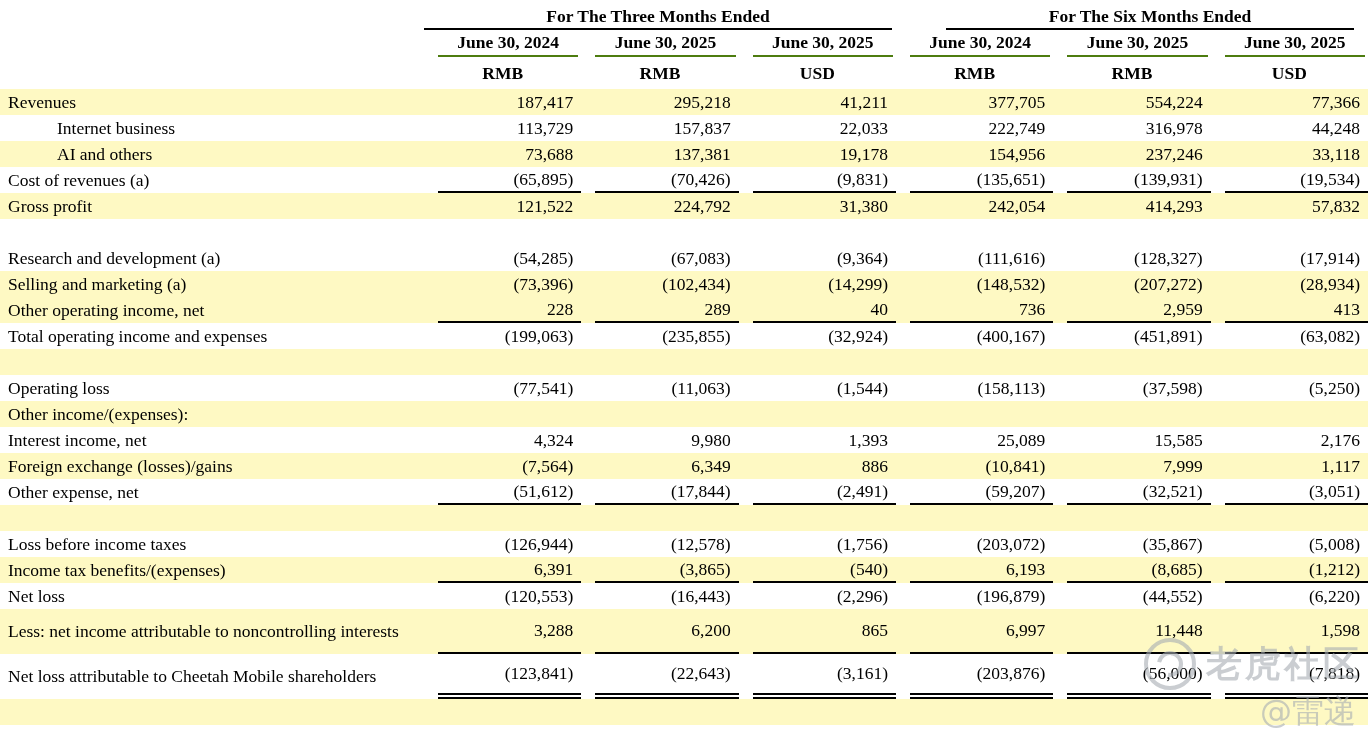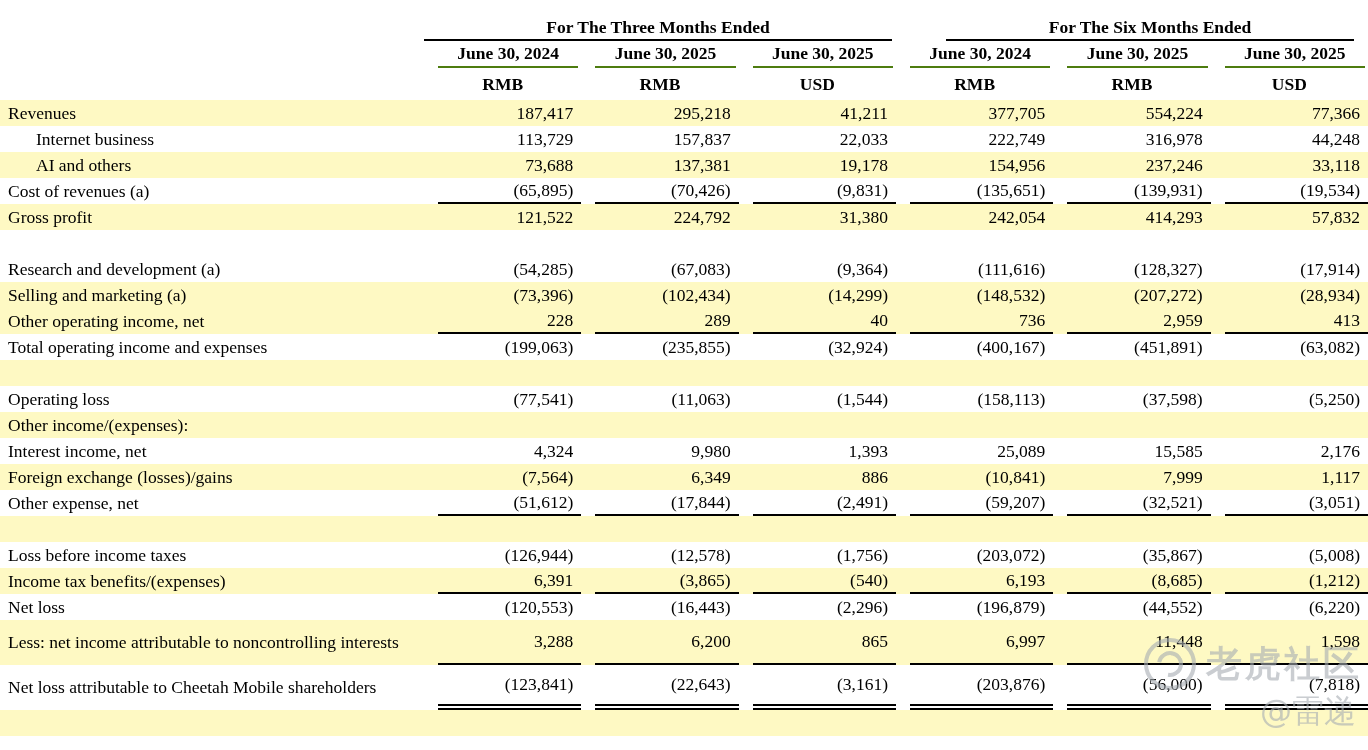--- a/index.html
+++ b/index.html
@@ -4,35 +4,35 @@
 <style>
   * { margin:0; padding:0; box-sizing:border-box; }
   html,body { width:1368px; height:750px; background:#ffffff; overflow:hidden; }
   body { font-family:"Liberation Serif", serif; font-size:17.5px; color:#000; }
   .page { position:relative; width:1368px; height:750px; }
 
   table { border-collapse:collapse; table-layout:fixed; width:1368px; }
   td, th { padding:0; vertical-align:middle; font-weight:normal; text-align:left; }
 
   
-  .group-row th { height:41px; vertical-align:bottom; }
+  .group-row th { height:30px; vertical-align:bottom; }
   .group-th .g-line { border-bottom:2px solid #000; text-align:center; font-weight:bold; padding-bottom:1px; margin-right:4px; }
   .group-th.g2 .g-line { margin-left:50px; margin-right:14px; }
   .date-row th { height:27px; vertical-align:bottom; }
   .date-th .d-line { border-bottom:2px solid #4d7c0f; margin-left:14px; margin-right:3px; text-align:center; font-weight:bold; padding-bottom:2px; }
   .cur-row th { height:32px; text-align:center; font-weight:bold; }
 
   
   tbody td { height:26px; }
   tr.stripe { background:#fef9c3; }
   tr.bold { font-weight:bold; }
   tr.tall td { height:45px; }
   tr.sliver td { height:5px; }
   .lbl { padding-left:8px; line-height:21px; }
-  .lbl.ind { padding-left:36px; }
+  .lbl.ind { padding-left:57px; }
   .num .val { display:flex; align-items:center; justify-content:flex-end;
               height:100%; min-height:26px; margin-left:14px; padding-right:8px; }
   tr.tall .num .val { min-height:45px; }
   td.rule .val { border-bottom:2px solid #000; }
   td.drule .val { border-bottom:6px double #000; }
 
   
   .watermark { position:absolute; right:6px; bottom:16px; color:#a7adb3; opacity:0.6;
                text-align:right; pointer-events:none; }
   .wm-row { display:flex; align-items:center; justify-content:flex-end; gap:10px; }

